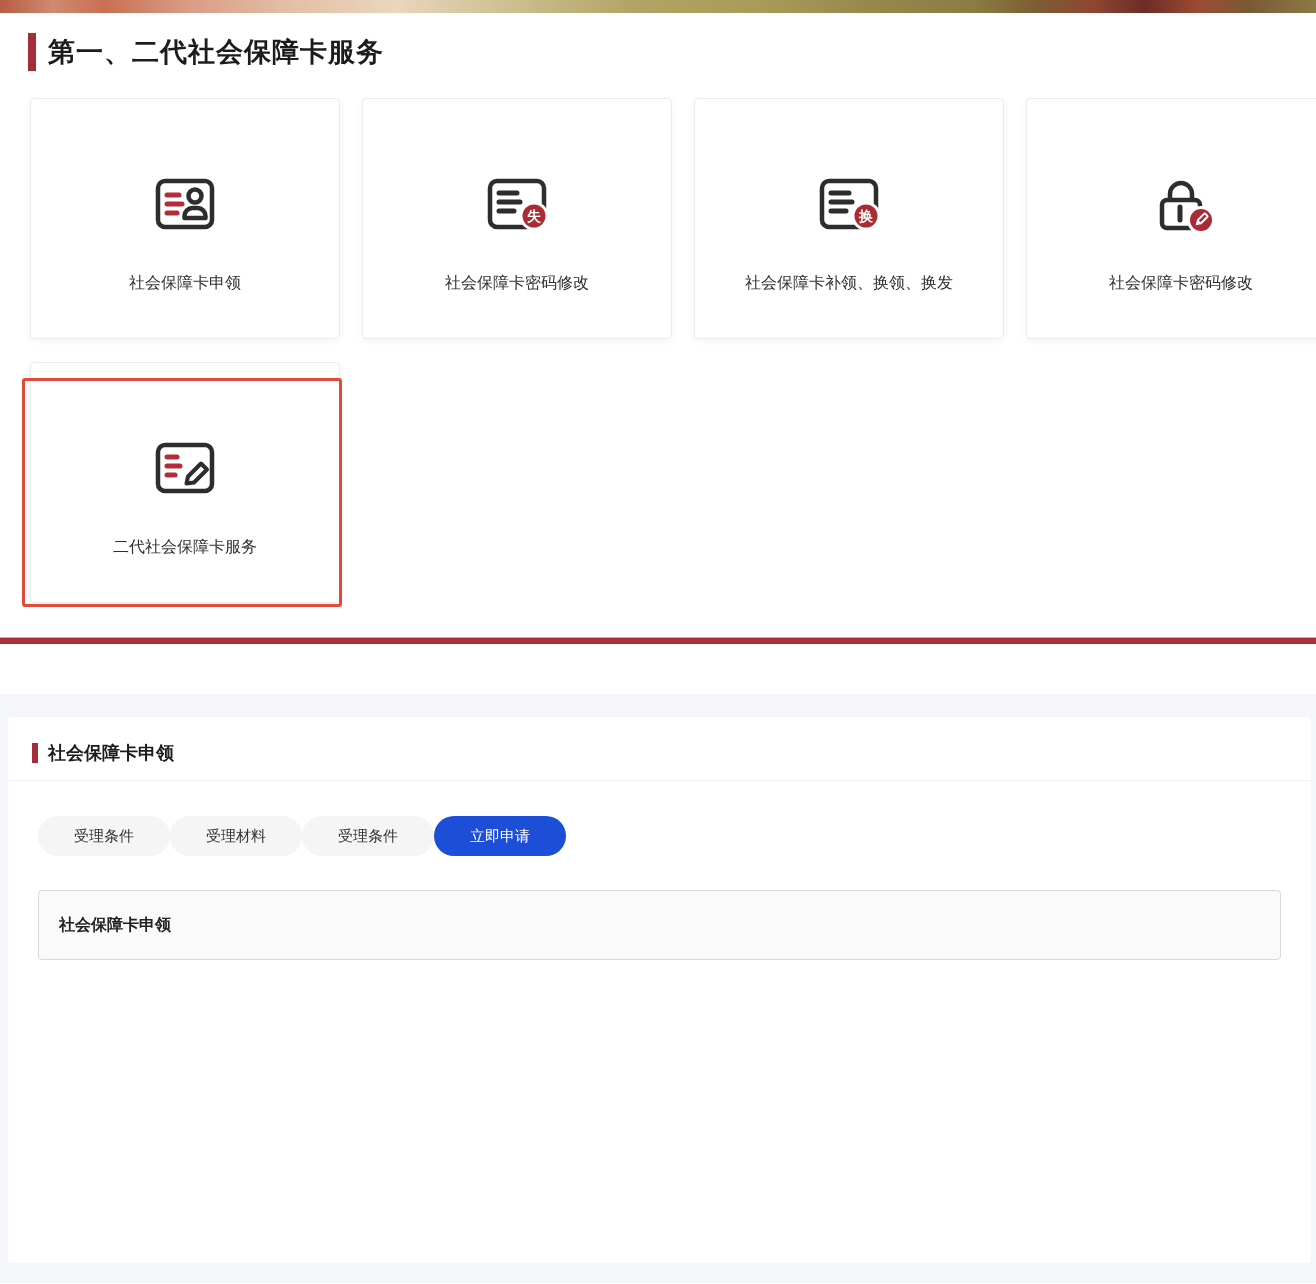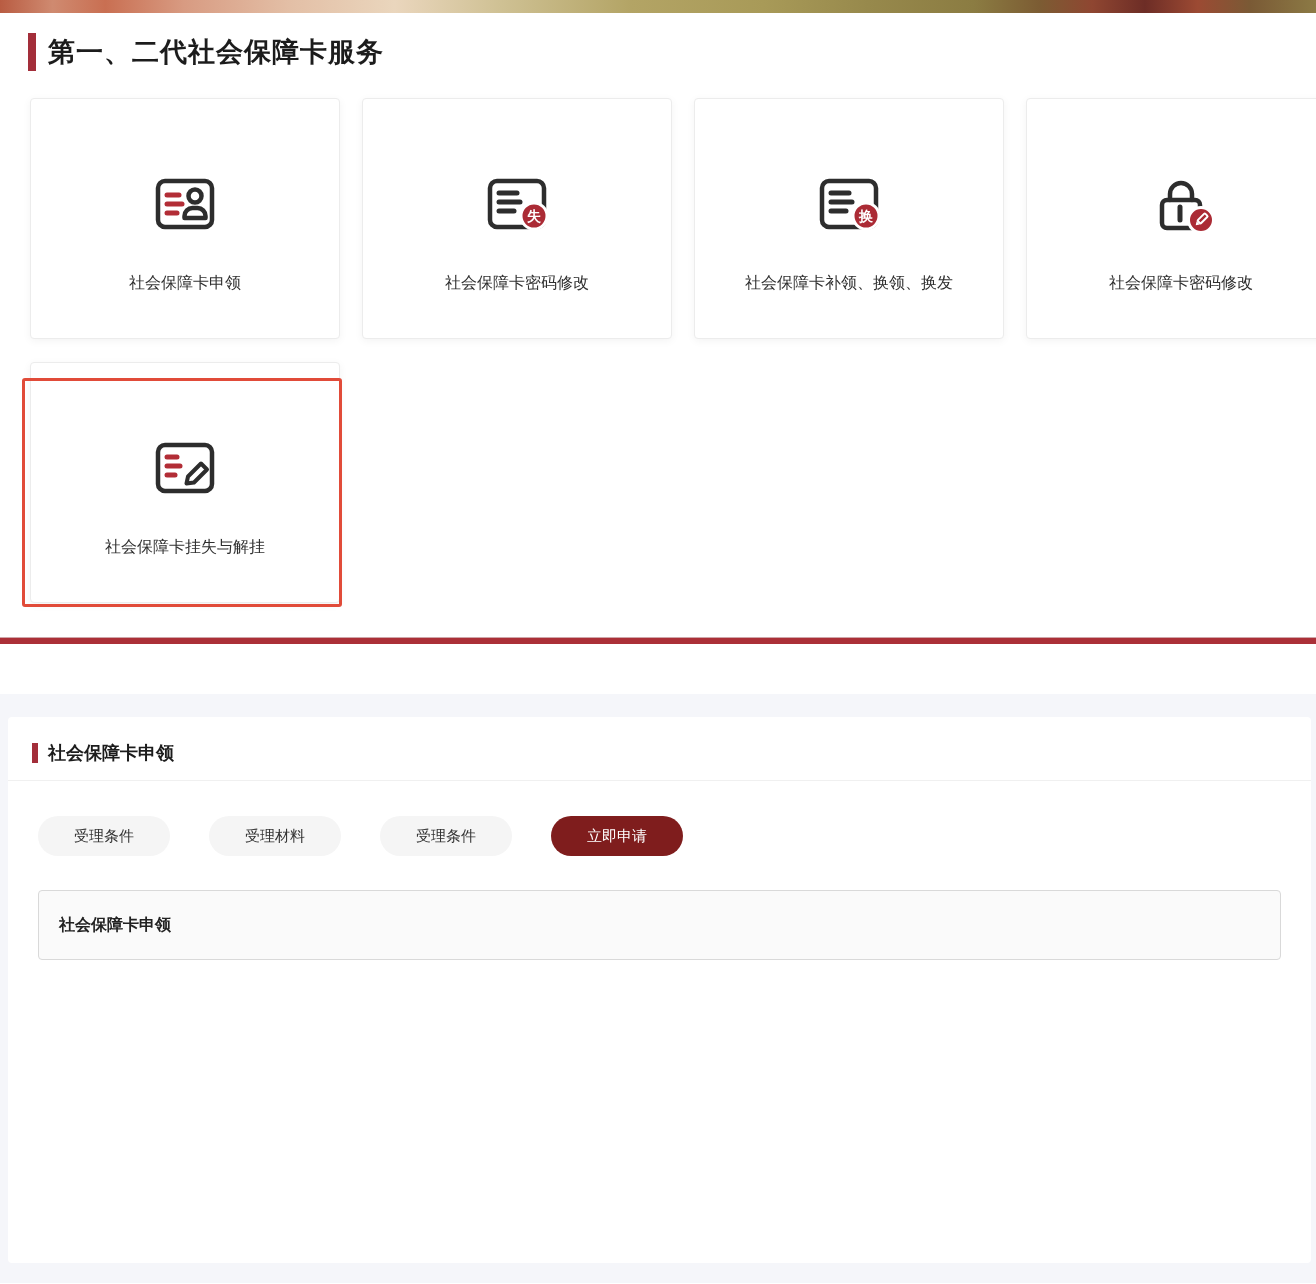--- a/index.html
+++ b/index.html
@@ -42,24 +42,24 @@
   .red-divider { margin-top:34px; height:7px; width:100%; background:#ab3038; border-top:1px solid #cfa7aa; }
 
   
   .gray-area { margin-top:50px; height:589px; width:100%; background:#f5f6fa; padding:23px 0 0 8px; }
   .panel { width:1303px; height:546px; background:#fff; border-radius:4px; }
   .panel-head { display:flex; align-items:center; padding:24px 0 15px 24px; }
   .panel-head .bar { width:6px; height:20px; background:#a32e3a; }
   .panel-head h2 { font-size:18px; font-weight:bold; color:#1c1c1c; margin-left:10px; }
   .panel-divider { border:none; border-top:1px solid #f0f0f0; }
 
-  .tabs { display:flex; gap:39px; margin:35px 0 0 30px; }
+  .tabs { display:flex; margin:35px 0 0 30px; }
   .pill { height:40px; padding:0 36px; border-radius:21px; background:#f5f5f5;
     display:flex; align-items:center; font-size:15px; color:#333; cursor:pointer; white-space:nowrap; }
-  .pill.active { background:#7f1d1d; color:#fff; }
+  .pill.active { background:#1d4ed8; color:#fff; }
 
   .content-box { margin:34px 30px 0 30px; width:1243px; height:70px;
     background:#fafafa; border:1px solid #d9d9d9; border-radius:4px;
     display:flex; align-items:center; padding-left:20px; }
   .content-box .heading { font-size:16px; font-weight:bold; color:#222; }
 </style>
 </head>
 <body>
 
 <div class="banner"></div>
@@ -135,21 +135,21 @@
     <span class="hl-box"></span>
     <span class="icon-wrap">
       <svg class="svg-icon" width="76" height="62" viewBox="0 0 76 62">
         <rect class="stroke-dark" x="11" y="8" width="54" height="46" rx="7"></rect>
         <line class="line-red" x1="20" y1="20" x2="30" y2="20"></line>
         <line class="line-red" x1="20" y1="29" x2="33" y2="29"></line>
         <line class="line-red" x1="20" y1="38" x2="28" y2="38"></line>
         <path d="M39.5 46.5 L41 39.5 L54 26.5 L60 32.5 L47 45.5 Z" fill="none" stroke="#2d2d2d" stroke-width="4" stroke-linejoin="round"></path>
       </svg>
     </span>
-    <span class="label">社会保障卡挂失与解挂</span>
+    <span class="label">二代社会保障卡服务</span>
   </div>
 
 </div>
 
 <div class="red-divider"></div>
 
 <div class="gray-area">
   <div class="panel">
     <div class="panel-head">
       <span class="bar"></span>

